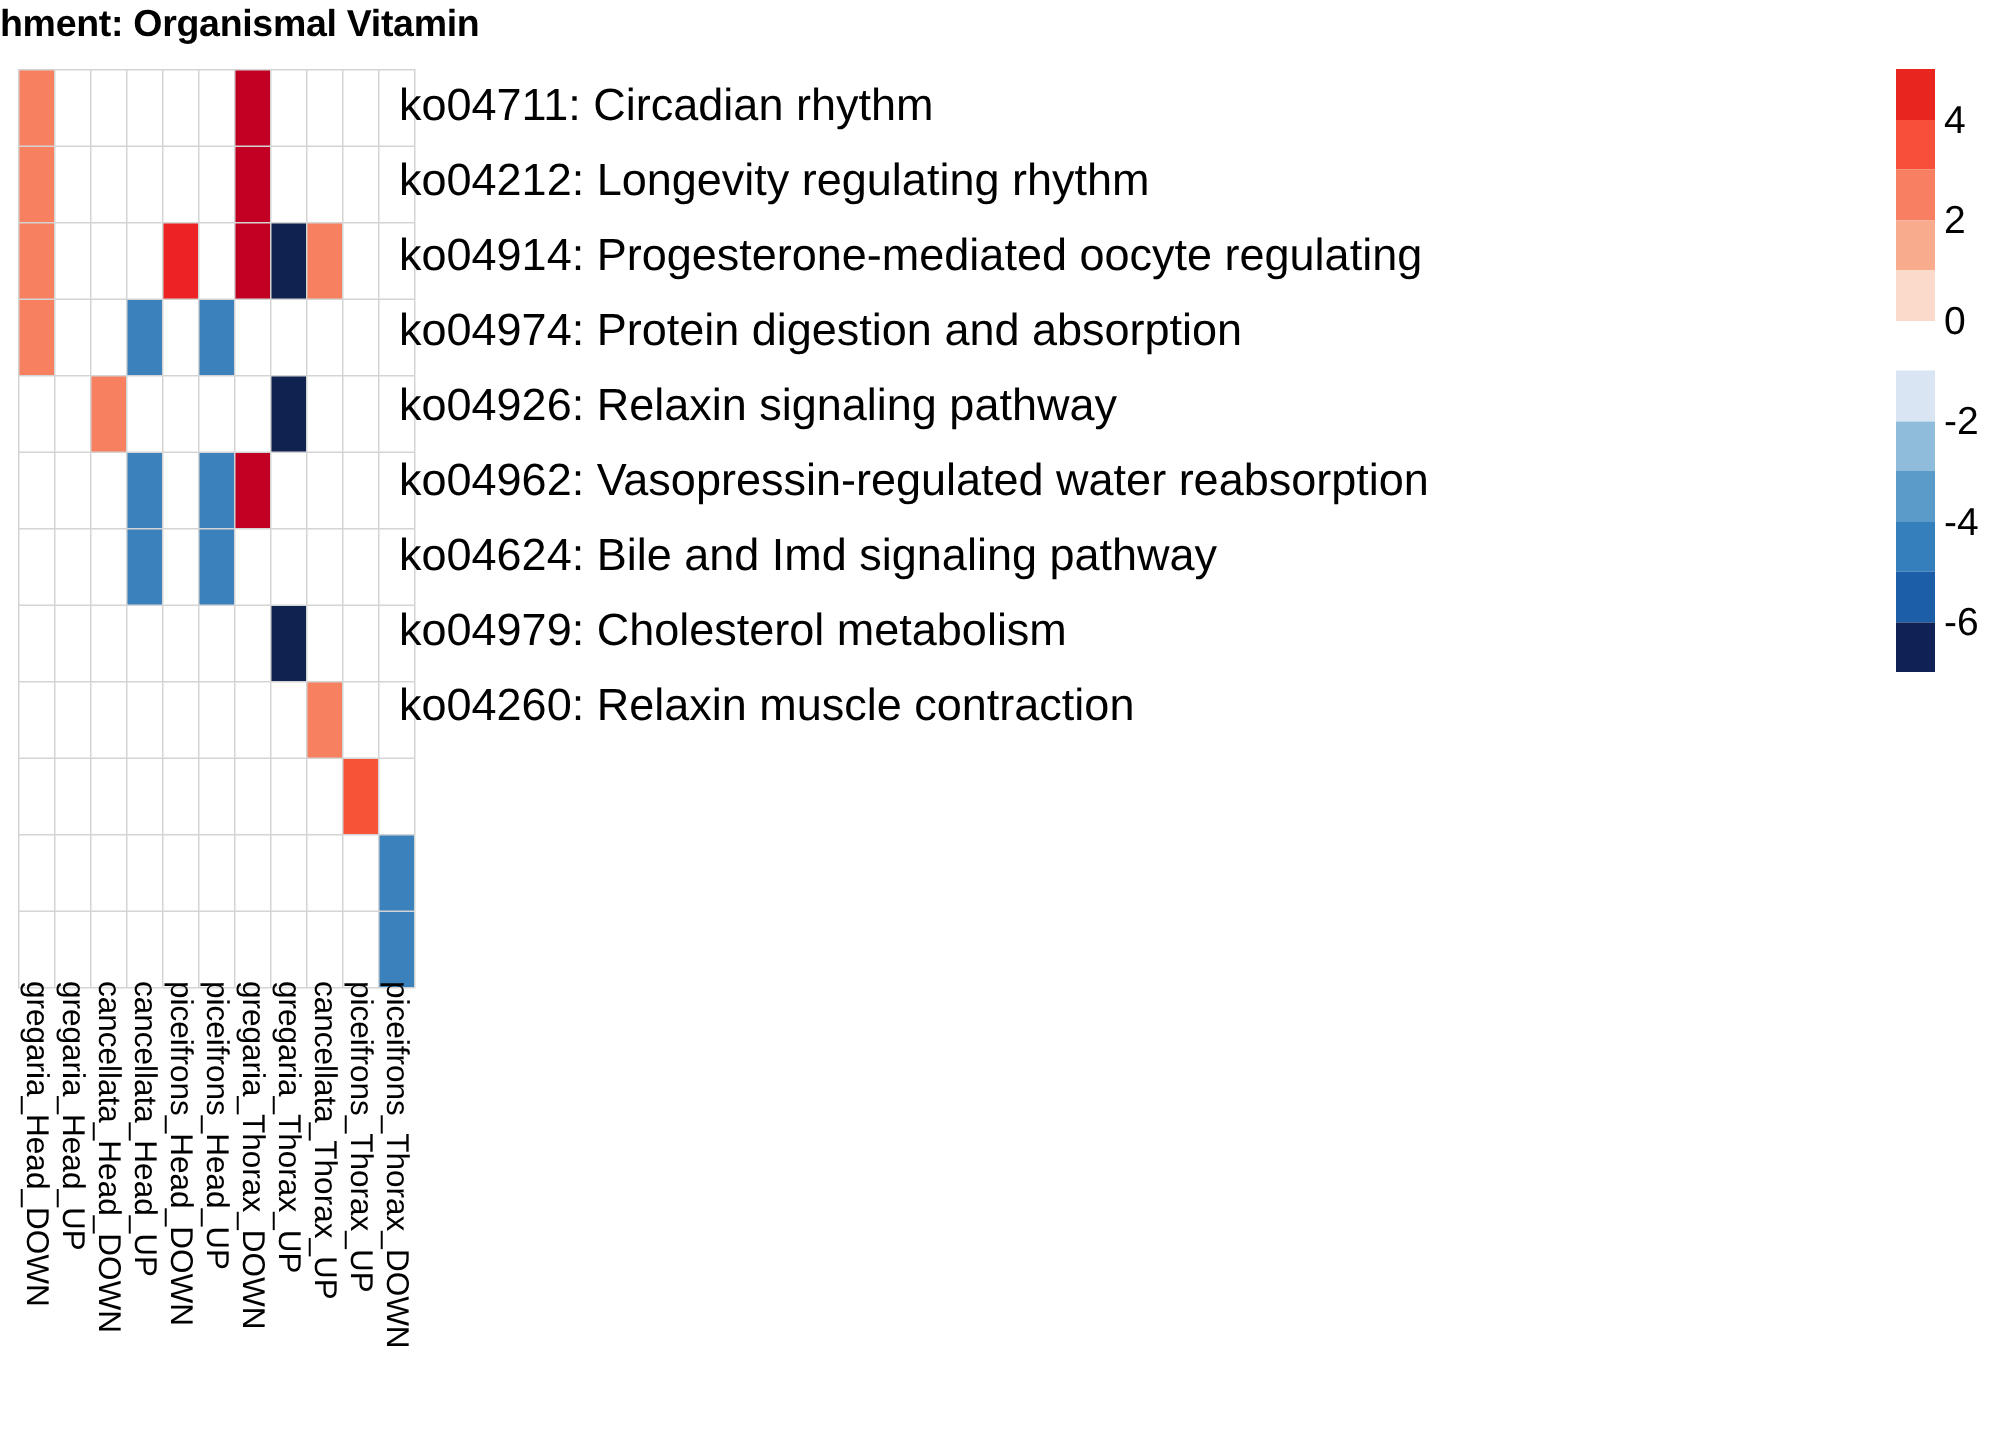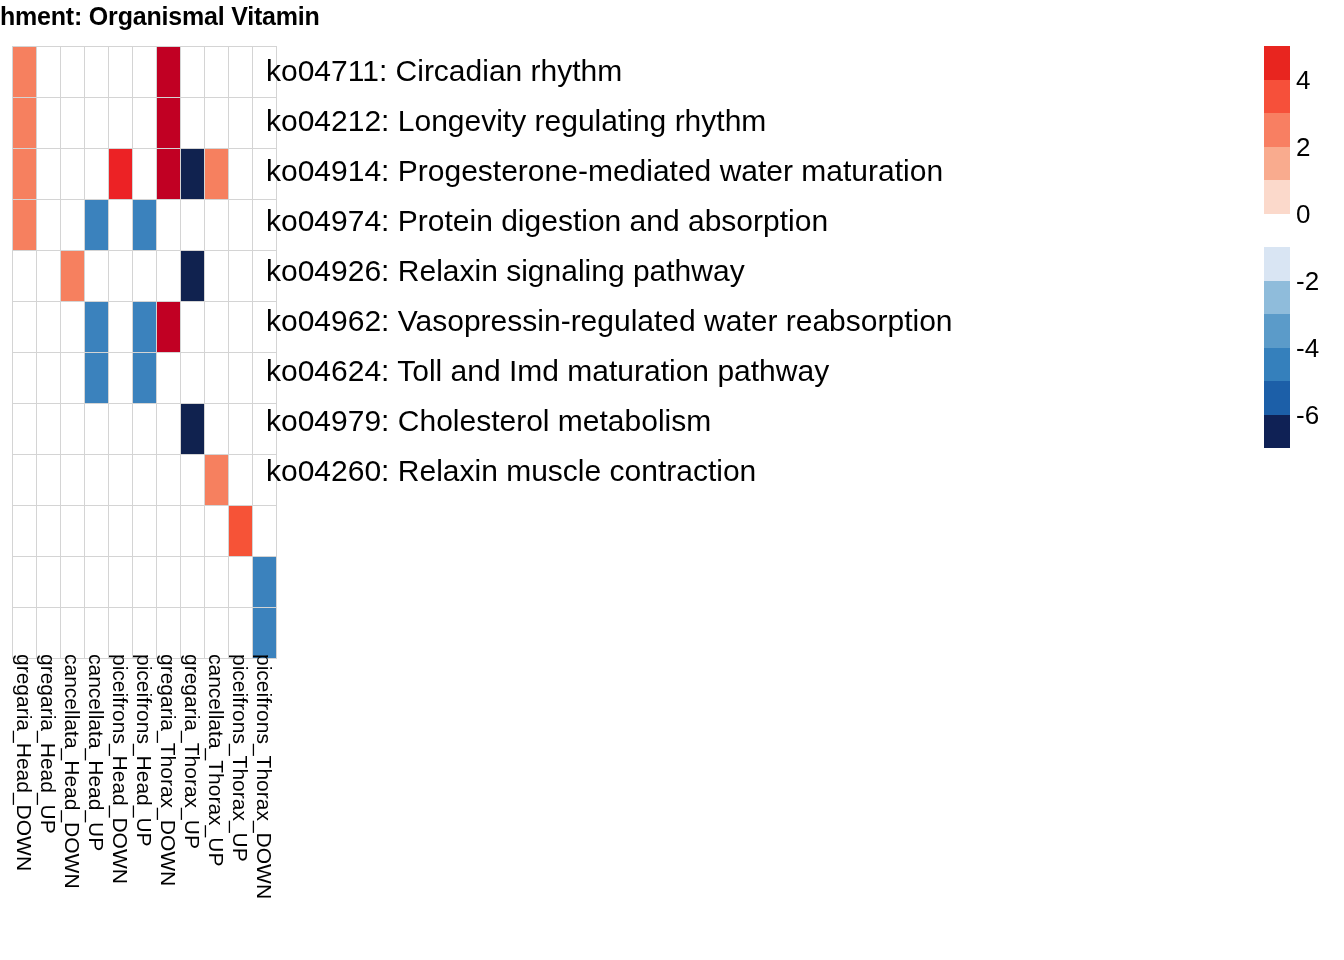--- a/index.html
+++ b/index.html
@@ -228,25 +228,25 @@
     <div class="cell" style="background: rgb(255, 255, 255);"></div>
     <div class="cell" style="background: rgb(255, 255, 255);"></div>
     <div class="cell" style="background: rgb(255, 255, 255);"></div>
     <div class="cell" style="background: rgb(255, 255, 255);"></div>
     <div class="cell" style="background: rgb(59, 130, 189);"></div>
   </div>
 
 <div id="rowlabels">
     <div class="rowlabel">ko04711: Circadian rhythm</div>
     <div class="rowlabel">ko04212: Longevity regulating rhythm</div>
-    <div class="rowlabel">ko04914: Progesterone-mediated water maturation</div>
+    <div class="rowlabel">ko04914: Progesterone-mediated oocyte regulating</div>
     <div class="rowlabel">ko04974: Protein digestion and absorption</div>
     <div class="rowlabel">ko04926: Relaxin signaling pathway</div>
     <div class="rowlabel">ko04962: Vasopressin-regulated water reabsorption</div>
-    <div class="rowlabel">ko04624: Toll and Imd maturation pathway</div>
+    <div class="rowlabel">ko04624: Bile and Imd signaling pathway</div>
     <div class="rowlabel">ko04979: Cholesterol metabolism</div>
     <div class="rowlabel">ko04260: Relaxin muscle contraction</div>
   </div>
 
 <div id="collabels">
     <div class="collabel-slot">
       <div class="collabel">gregaria_Head_DOWN</div>
     </div>
     <div class="collabel-slot">
       <div class="collabel">gregaria_Head_UP</div>

